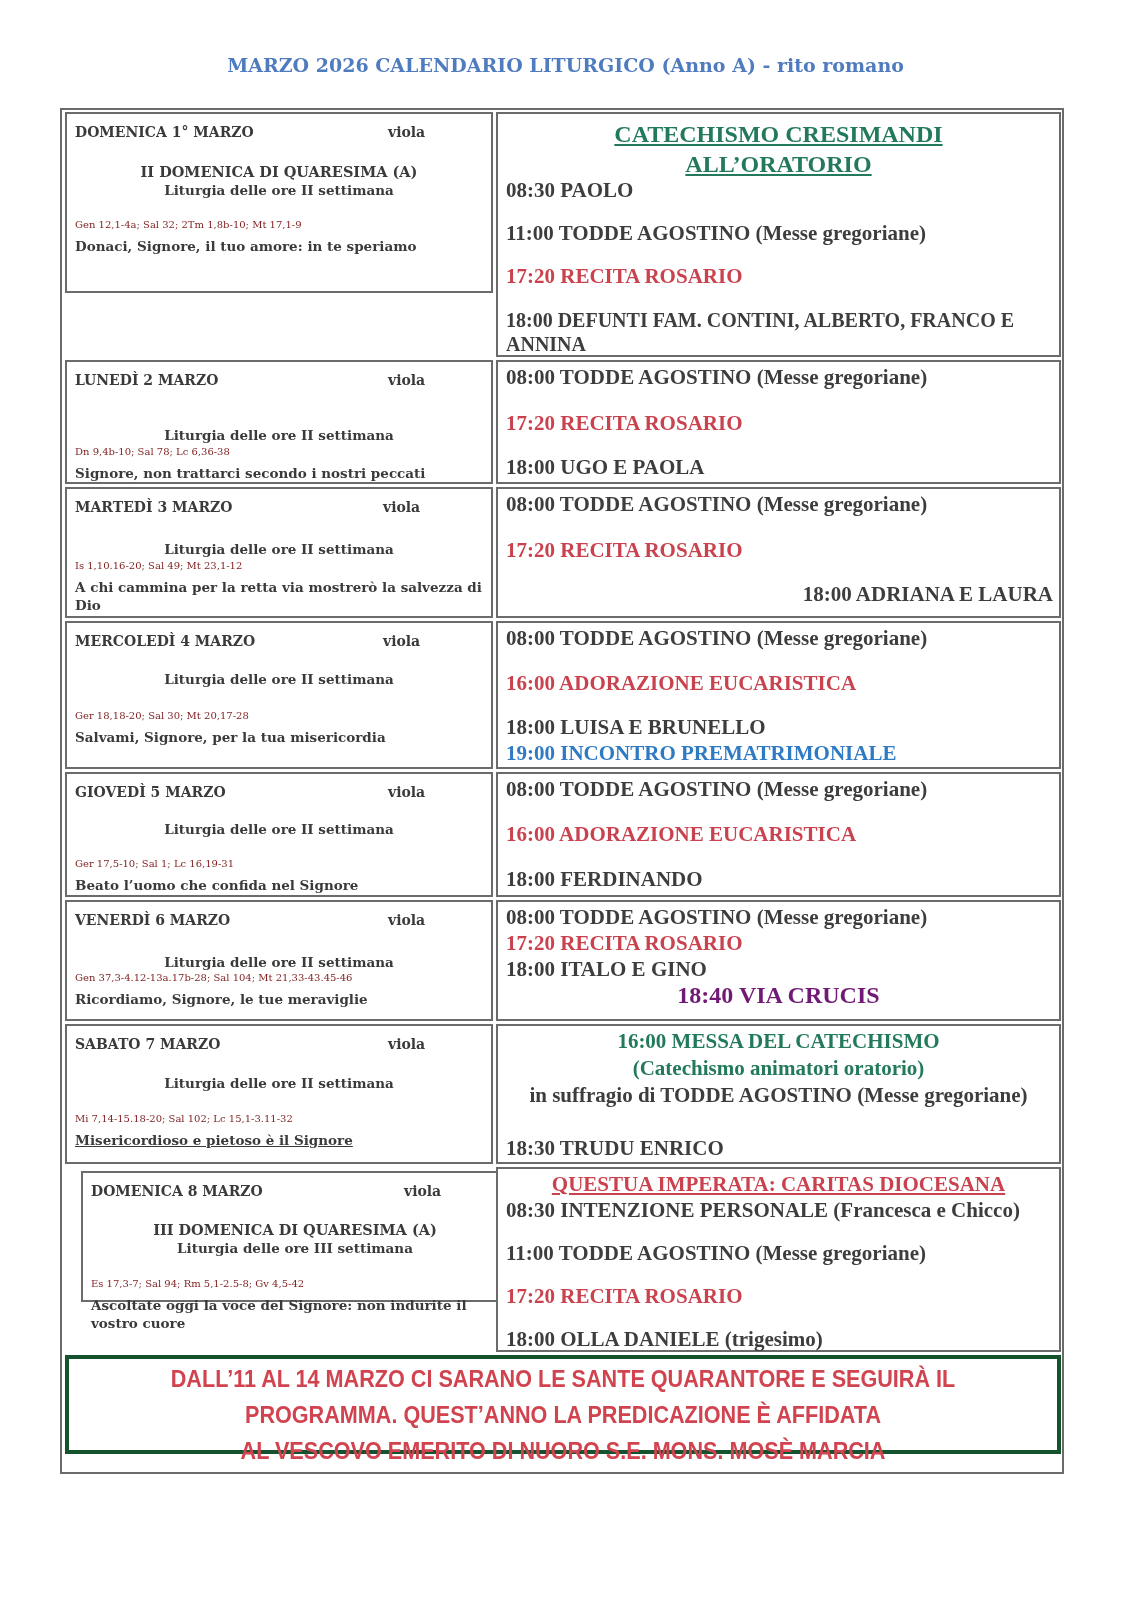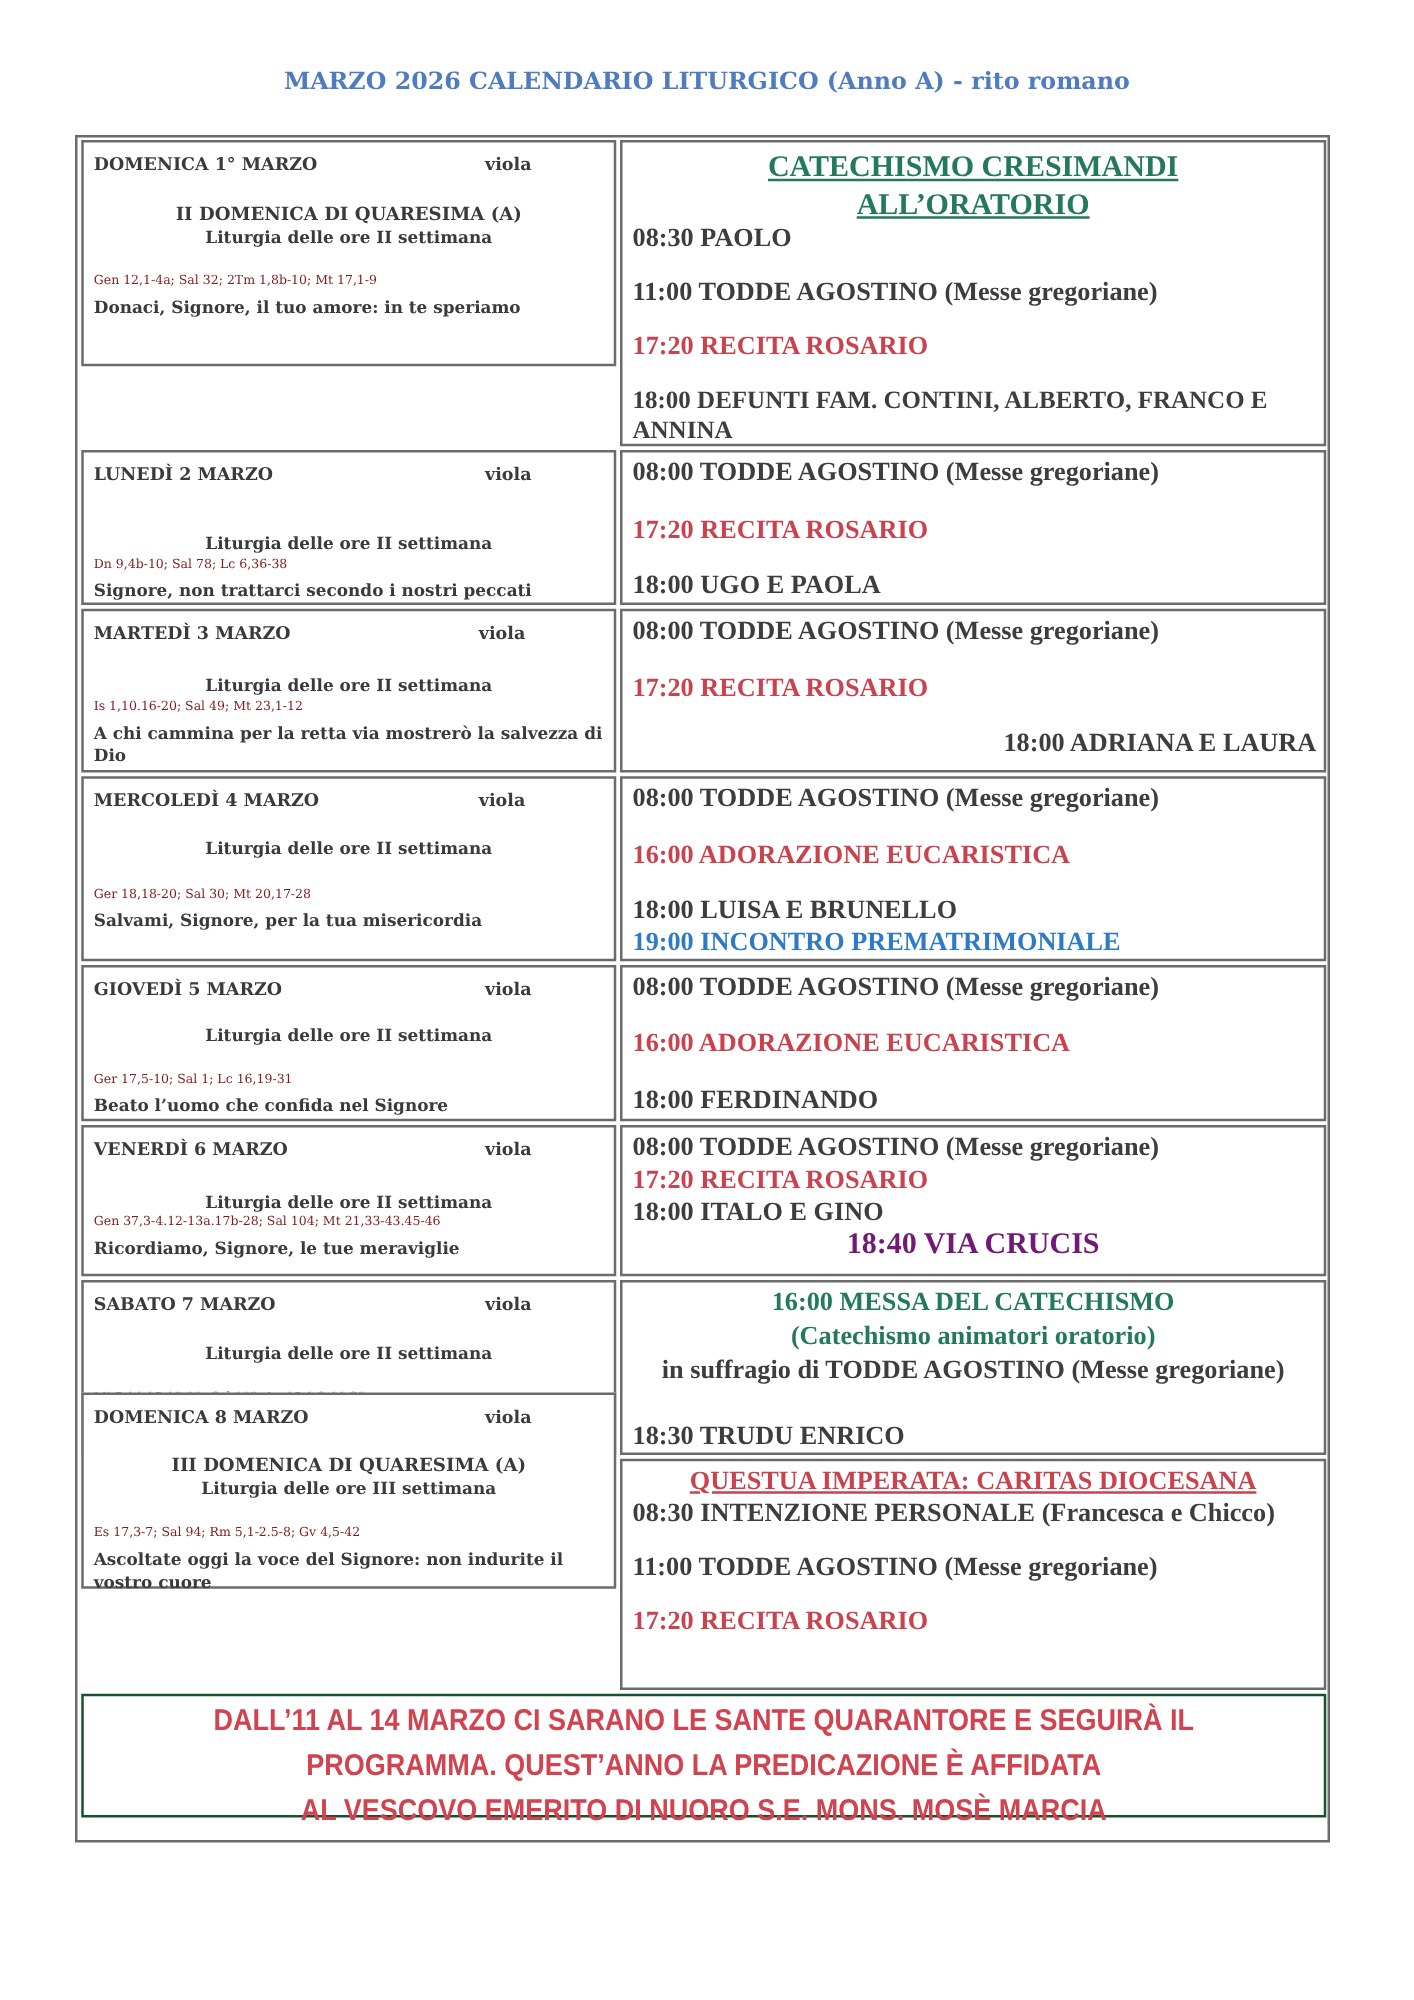--- a/index.html
+++ b/index.html
@@ -16,21 +16,21 @@
   .readings { position: absolute; left: 8px; right: 6px; font-family: "DejaVu Serif", serif; font-size: 10px; color: #7f1d1d; }
   .antiphon { position: absolute; left: 8px; right: 6px; font-family: "DejaVu Serif", serif; font-size: 13.5px; color: #3a3a3a; font-weight: bold; line-height: 18px; }
   .ev { position: absolute; left: 8px; right: 6px; font-family: "Liberation Serif", serif; font-weight: bold; font-size: 21px; color: #3d3d3d; white-space: nowrap; }
   .ev.red { color: #c9424e; }
   .ev.blue { color: #2f7ac4; }
   .ev.green { color: #237a5a; }
   .ev.purple { color: #701a75; }
   .ev.center { text-align: center; left: 0; right: 0; }
   .ev.wrap { white-space: normal; line-height: 24px; }
   .ev.under { text-decoration: underline; }
-  .notice { position: absolute; left: 3px; top: 1245px; width: 996px; height: 99px; border: 2px solid #14532d; box-sizing: border-box; }
+  .notice { position: absolute; left: 3px; top: 1245px; width: 996px; height: 99px; border: 4px solid #14532d; box-sizing: border-box; }
   .notice-line { position: absolute; left: 0; right: 0; text-align: center; font-family: "Liberation Sans", sans-serif; font-weight: bold; font-size: 24px; color: #d1434f; transform: scaleX(0.9); }
 </style>
 </head>
 <body>
 
 <div class="title">MARZO 2026 CALENDARIO LITURGICO (Anno A) - rito romano</div>
 
 <div class="outer">
 
   <div class="cell left" style="top:2px;height:181px;">
@@ -137,35 +137,36 @@
     <div class="readings" style="top:87px;">Mi 7,14-15.18-20; Sal 102; Lc 15,1-3.11-32</div>
     <div class="antiphon" style="top:105px;text-decoration:underline;">Misericordioso e pietoso è il Signore</div>
   </div>
   <div class="cell right" style="top:914px;height:140px;">
     <div class="ev green center" style="top:3px;">16:00 MESSA DEL CATECHISMO</div>
     <div class="ev green center" style="top:30px;">(Catechismo animatori oratorio)</div>
     <div class="ev center" style="top:57px;">in suffragio di TODDE AGOSTINO (Messe gregoriane)</div>
     <div class="ev" style="top:110px;">18:30 TRUDU ENRICO</div>
   </div>
 
-  <div class="cell left" style="top:1004px;height:157px;">
+  <div class="cell left" style="top:1061px;height:131px;margin-left:16px;">
     <div class="day-head">
         <span class="day-name">DOMENICA 8 MARZO</span>
         <span class="day-color">viola</span>
       </div>
     <div class="center-line" style="top:48px;font-size:14.5px;">III DOMENICA DI QUARESIMA (A)</div>
     <div class="center-line" style="top:67px;">Liturgia delle ore III settimana</div>
     <div class="readings" style="top:105px;">Es 17,3-7; Sal 94; Rm 5,1-2.5-8; Gv 4,5-42</div>
     <div class="antiphon" style="top:123px;">Ascoltate oggi la voce del Signore: non indurite il vostro cuore</div>
   </div>
   <div class="cell right" style="top:1057px;height:185px;">
     <div class="ev red under center" style="top:3px;">QUESTUA IMPERATA: CARITAS DIOCESANA</div>
     <div class="ev" style="top:29px;">08:30 INTENZIONE PERSONALE (Francesca e Chicco)</div>
     <div class="ev" style="top:72px;">11:00 TODDE AGOSTINO (Messe gregoriane)</div>
     <div class="ev red" style="top:115px;">17:20 RECITA ROSARIO</div>
+    <div class="ev" style="top:158px;">18:00 OLLA DANIELE (trigesimo)</div>
   </div>
 
   <div class="notice">
     <div class="notice-line" style="top:6px;">DALL’11 AL 14 MARZO CI SARANO LE SANTE QUARANTORE E SEGUIRÀ IL</div>
     <div class="notice-line" style="top:42px;">PROGRAMMA. QUEST’ANNO LA PREDICAZIONE È AFFIDATA</div>
     <div class="notice-line" style="top:78px;">AL VESCOVO EMERITO DI NUORO S.E. MONS. MOSÈ MARCIA</div>
   </div>
 </div>
 
 </body></html>

